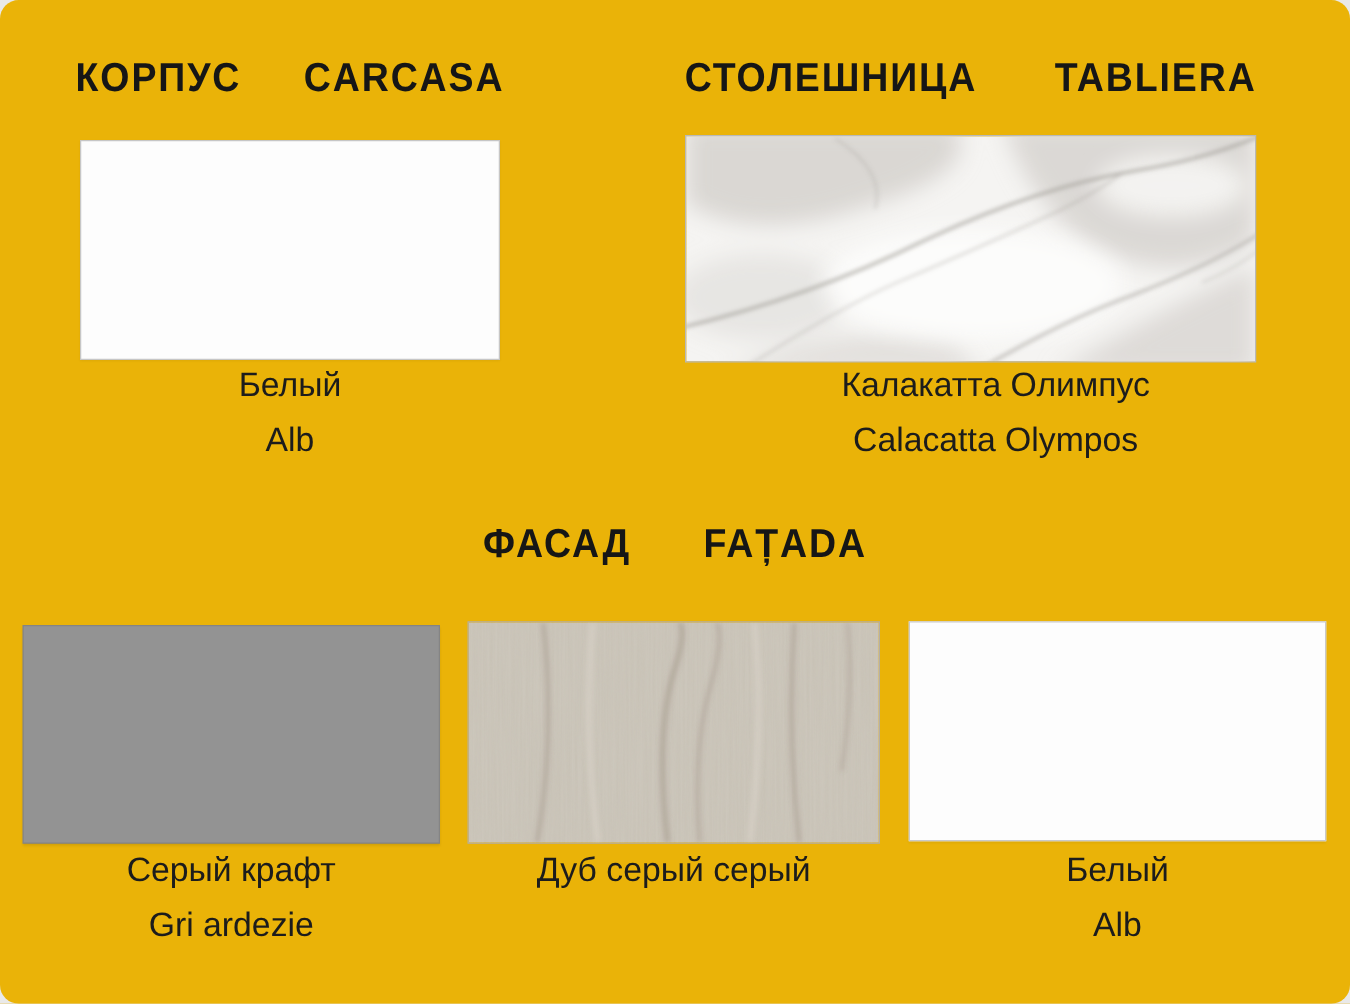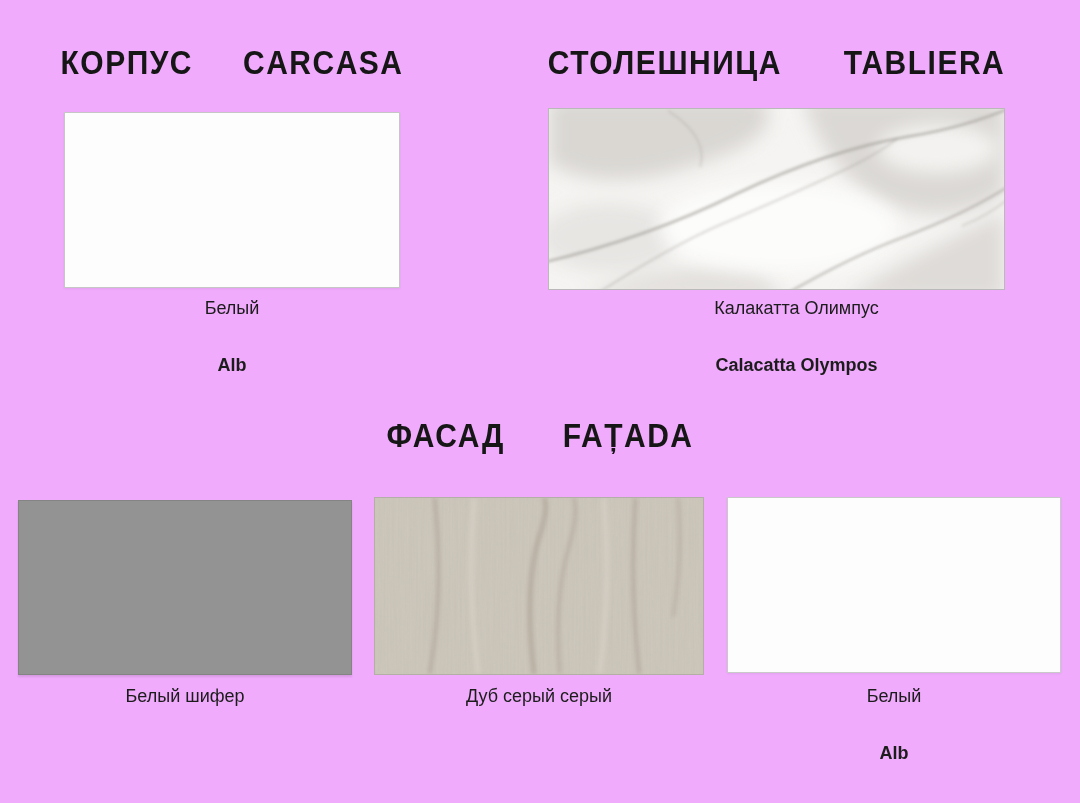--- a/index.html
+++ b/index.html
@@ -44,35 +44,35 @@
   #swatch-gray    { left: 18px;  top: 500px; width: 334px; height: 175px;
                     border: 1px solid rgba(0,0,0,0.10); box-shadow: 0 2px 2px rgba(0,0,0,0.10); }
   #swatch-wood    { left: 374px; top: 497px; width: 330px; height: 178px;
                     border: 1px solid #b3afa7; }
   #swatch-white2  { left: 727px; top: 497px; width: 334px; height: 176px;
                     border: 1px solid #c9c9c9; box-shadow: 0 1px 2px rgba(0,0,0,0.06); }
 
   .label-group {
     position: absolute;
     text-align: center;
-    font-size: 18px;
+    font-size: 27px;
     color: #1c1c1c;
     line-height: 31px;
   }
-  .label-group .ro { margin-top: 26px; font-weight: bold; }
+  .label-group .ro { margin-top: 13px; }
   #labels-carcasa  { left: 64px;  width: 336px; top: 293px; }
   #labels-tabliera { left: 568px; width: 457px; top: 293px; }
   #labels-gray     { left: 18px;  width: 334px; top: 681px; }
   #labels-wood     { left: 374px; width: 330px; top: 681px; }
   #labels-white2   { left: 727px; width: 334px; top: 681px; }
 </style>
 </head>
 <body>
 
-<div id="page" style="background-color: #f0abfc;">
+<div id="page" style="background-color: #eab308; border-radius: 15px;">
 
   <div class="heading" id="heading-carcasa">
     <span>КОРПУС</span>
     <span>CARCASA</span>
   </div>
   <div class="swatch" id="swatch-carcasa" style="background-color: rgb(253, 253, 253);"></div>
   <div class="label-group" id="labels-carcasa">
     <div class="ru">Белый</div>
     <div class="ro">Alb</div>
   </div>
@@ -117,21 +117,22 @@
     <div class="ro">Calacatta Olympos</div>
   </div>
 
   <div class="heading" id="heading-fatada">
     <span>ФАСАД</span>
     <span>FAȚADA</span>
   </div>
 
   <div class="swatch" id="swatch-gray" style="background-color: rgb(147, 147, 147);"></div>
   <div class="label-group" id="labels-gray">
-    <div class="ru">Белый шифер</div>
+    <div class="ru">Серый крафт</div>
+    <div class="ro">Gri ardezie</div>
   </div>
 
   <div class="swatch" id="swatch-wood">
     <svg viewBox="0 0 330 178" preserveAspectRatio="none" aria-hidden="true">
       <defs>
         <filter id="wgrain" x="0" y="0" width="100%" height="100%">
           <feTurbulence type="fractalNoise" baseFrequency="0.55 0.012" numOctaves="4" seed="11"></feTurbulence>
           <feColorMatrix type="matrix" values="0 0 0 0 0.64  0 0 0 0 0.60  0 0 0 0 0.54  0 0 0 0.55 0"></feColorMatrix>
         </filter>
         <filter id="wblur" x="-30%" y="-30%" width="160%" height="160%">

